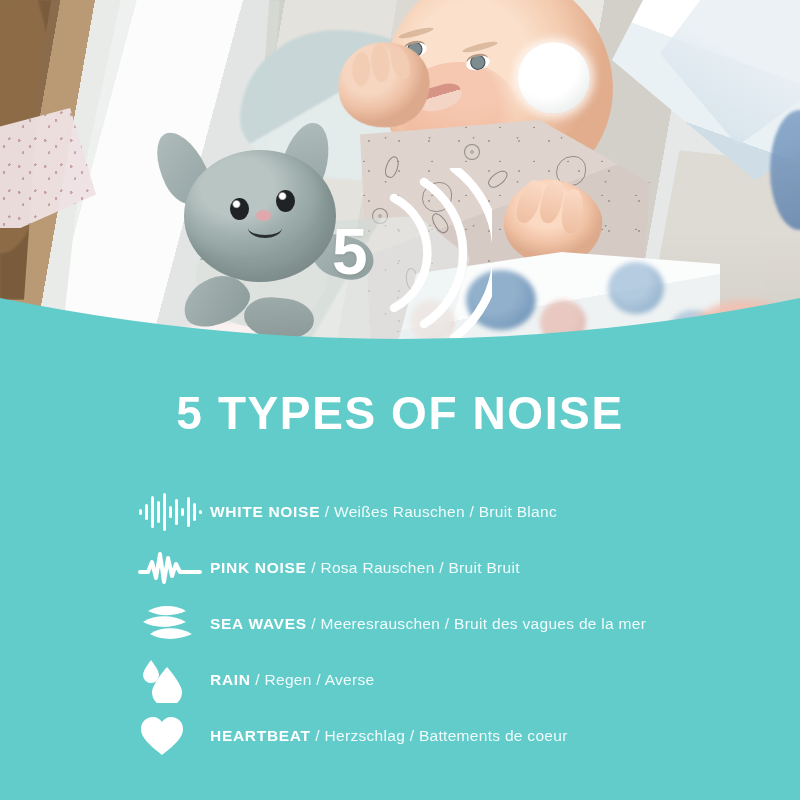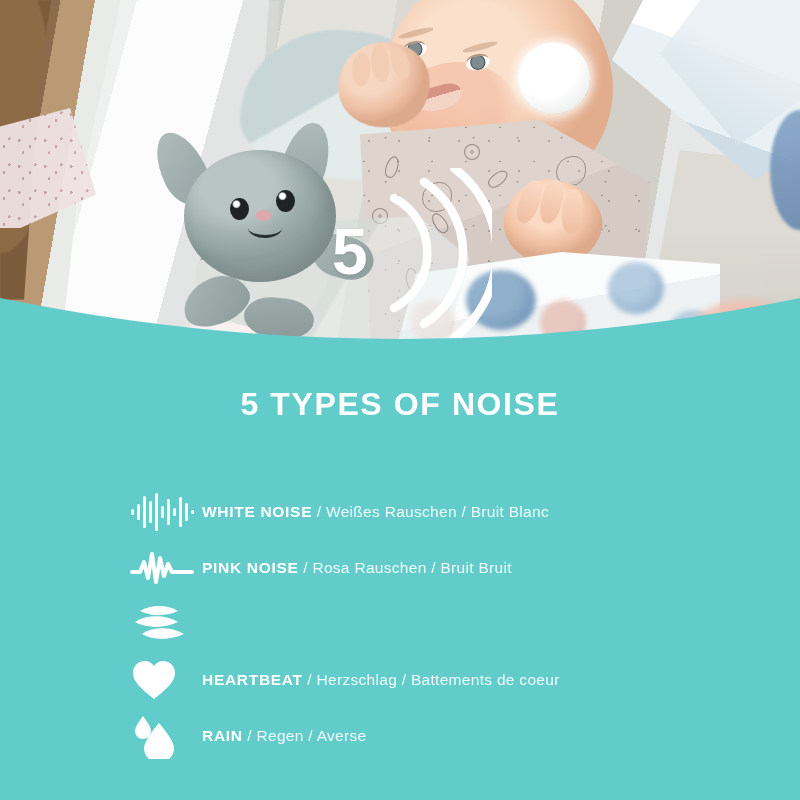--- a/index.html
+++ b/index.html
@@ -273,29 +273,29 @@
   }
 
   
   #panel {
     position:absolute; left:0; top:358px; width:800px; height:442px;
     background:#62CCCB; z-index:5;
   }
   #title {
     position:absolute; left:0; top:28px; width:800px;
     text-align:center; color:#ffffff;
-    font-size:32px; font-weight:700; letter-spacing:1.6px;
+    font-size:46px; font-weight:700; letter-spacing:1.6px;
   }
   #subtitle {
     position:absolute; left:0; top:70px; width:800px;
     text-align:center; color:#f2fbfb;
     font-size:25px; font-weight:400; letter-spacing:.2px;
   }
 
-  #list { position:absolute; left:130px; top:126px; width:620px; }
+  #list { position:absolute; left:138px; top:126px; width:620px; }
   .row {
     position:relative; display:flex; align-items:center;
     height:56px; margin-bottom:0;
   }
   .row-icon {
     width:72px; min-width:72px; height:46px;
     display:flex; align-items:center; justify-content:flex-start;
   }
   .row-text {
     color:#ffffff; font-size:15.5px; white-space:nowrap;
@@ -439,49 +439,53 @@
       <div class="row">
         <div class="row-icon">
           <svg width="64" height="42" viewBox="0 0 64 42">
             <g fill="#ffffff">
               <path d="M10 8 C22 1 38 2 48 8 C38 13 22 14 10 8 Z"></path>
               <path d="M5 19 C18 11 36 12 48 19 C36 25 18 26 5 19 Z"></path>
               <path d="M12 31 C24 23 42 24 54 31 C42 37 24 38 12 31 Z"></path>
             </g>
           </svg>
         </div>
-      </div>
-
-      <div class="row">
-        <div class="row-icon">
-          <svg width="64" height="42" viewBox="0 0 64 42">
-            <path d="M24 40 C10 29 3 22 3 14 C3 7 8 2 15 2 C19 2 22 4 24 7 C26 4 29 2 33 2 C40 2 45 7 45 14 C45 22 38 29 24 40 Z" fill="#ffffff"></path>
-          </svg>
-        </div>
         <div class="row-text">
-          <span class="primary">HEARTBEAT</span>
-          <span class="secondary">/ Herzschlag / Battements de coeur</span>
+          <span class="primary">SEA WAVES</span>
+          <span class="secondary">/ Meeresrauschen / Bruit des vagues de la mer</span>
         </div>
       </div>
 
       <div class="row">
         <div class="row-icon">
           <svg width="64" height="46" viewBox="0 0 64 46">
             <g fill="#ffffff">
               <path d="M13 3 C13 3 21 13 21 18 A8 8 0 0 1 5 18 C5 13 13 3 13 3 Z"></path>
               <path d="M29 10 C29 10 44 27 44 35 A15 15 0 0 1 14 35 C14 27 29 10 29 10 Z"></path>
             </g>
           </svg>
         </div>
         <div class="row-text">
           <span class="primary">RAIN</span>
           <span class="secondary">/ Regen / Averse</span>
         </div>
       </div>
 
+      <div class="row">
+        <div class="row-icon">
+          <svg width="64" height="42" viewBox="0 0 64 42">
+            <path d="M24 40 C10 29 3 22 3 14 C3 7 8 2 15 2 C19 2 22 4 24 7 C26 4 29 2 33 2 C40 2 45 7 45 14 C45 22 38 29 24 40 Z" fill="#ffffff"></path>
+          </svg>
+        </div>
+        <div class="row-text">
+          <span class="primary">HEARTBEAT</span>
+          <span class="secondary">/ Herzschlag / Battements de coeur</span>
+        </div>
+      </div>
+
     </div>
   </div>
 
   <svg id="curve" viewBox="0 0 800 80" preserveAspectRatio="none">
     <path d="M0 10 Q400 92 800 10 L800 80 L0 80 Z" fill="#62CCCB"></path>
   </svg>
 
 </div>
 
 </body></html>

